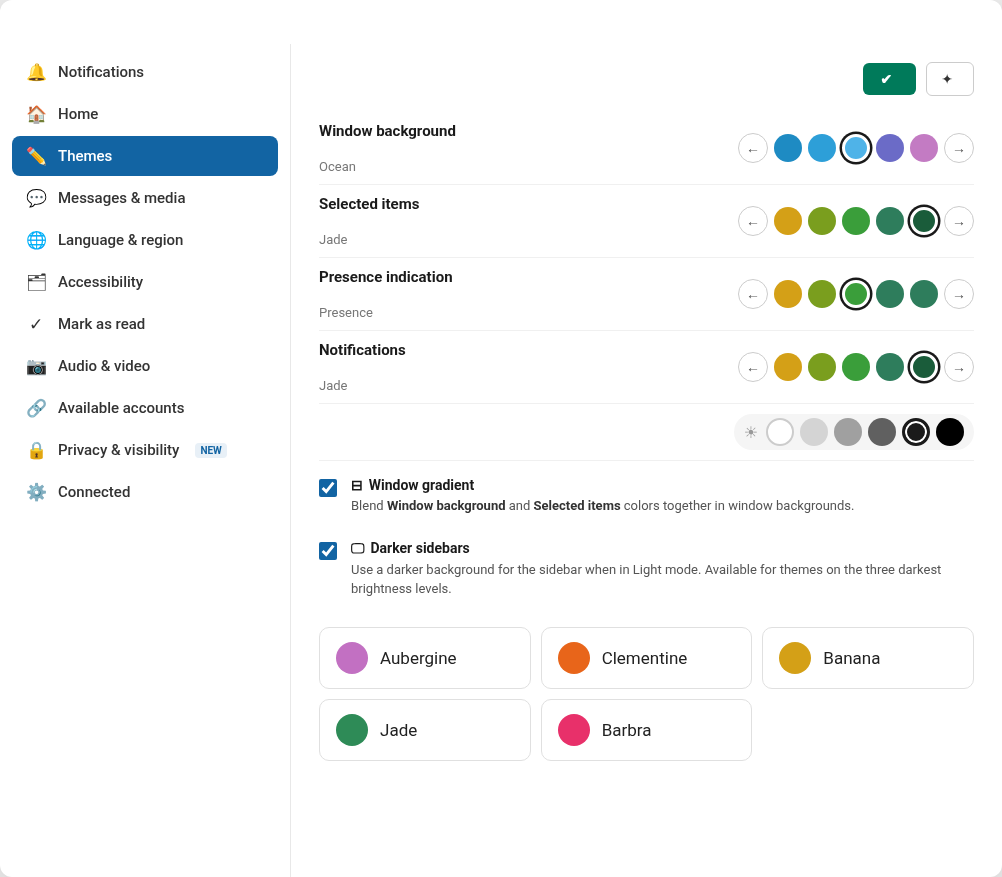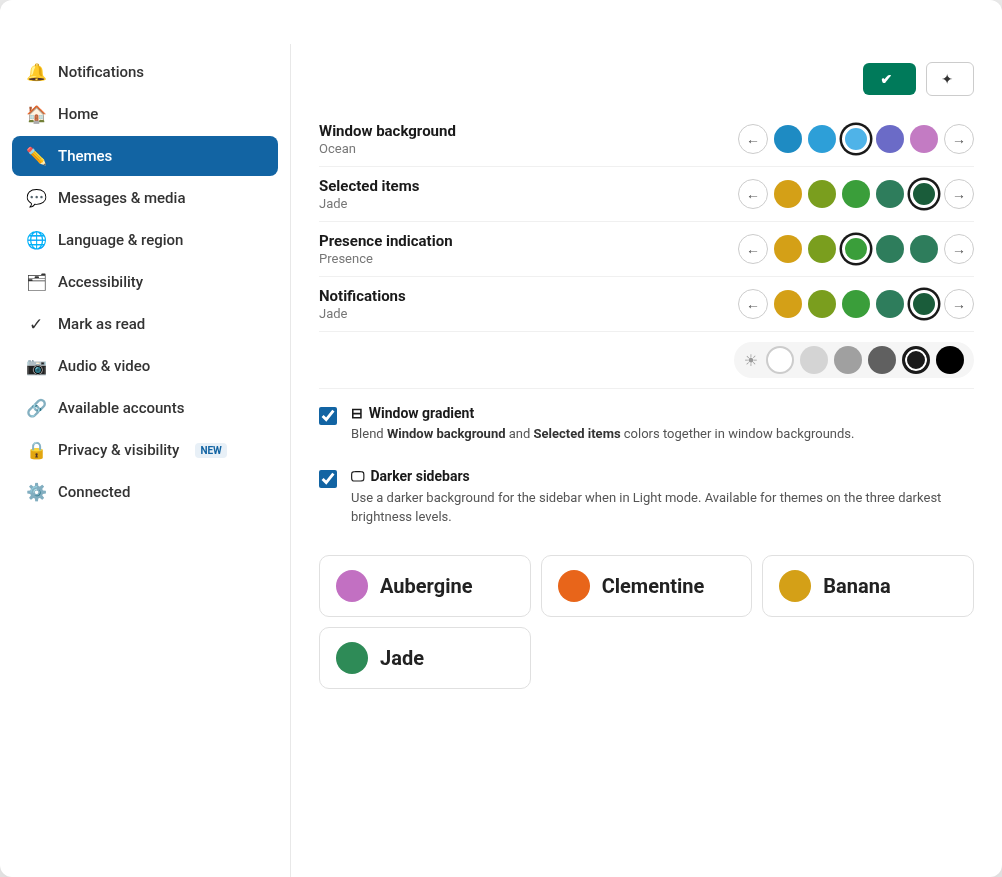--- a/index.html
+++ b/index.html
@@ -150,21 +150,21 @@
       border-bottom: 1px solid #f0f0f0;
     }
     .color-row-label .name {
       font-size: 15px;
       font-weight: 700;
       color: #1a1a1a;
     }
     .color-row-label .sub {
       font-size: 13px;
       color: #777;
-      margin-top: 1px;
+      margin-top: 19px;
     }
     .color-swatches {
       display: flex;
       align-items: center;
       gap: 6px;
     }
     .arrow-btn {
       width: 30px;
       height: 30px;
       border-radius: 50%;
@@ -264,22 +264,22 @@
       gap: 10px;
     }
     .color-card {
       display: flex;
       align-items: center;
       gap: 12px;
       border: 1.5px solid #e0e0e0;
       border-radius: 10px;
       padding: 14px 16px;
       cursor: pointer;
-      font-size: 20px;
-      font-weight: 700;
+      font-size: 17px;
+      font-weight: 400;
       color: #222;
     }
     .color-dot {
       width: 32px;
       height: 32px;
       border-radius: 50%;
       flex-shrink: 0;
     }
     
     .main-content::-webkit-scrollbar { width: 6px; }
@@ -481,16 +481,20 @@
     <span>Clementine</span>
   </div>
           <div class="color-card">
     <div class="color-dot" style="background:#d4a017;"></div>
     <span>Banana</span>
   </div>
           <div class="color-card">
     <div class="color-dot" style="background:#2e8b57;"></div>
     <span>Jade</span>
   </div>
+          <div class="color-card">
+    <div class="color-dot" style="background:#e8306a;"></div>
+    <span>Barbra</span>
+  </div>
         </div>
     </div>
   </div>
 </div>
 
 </body></html>

